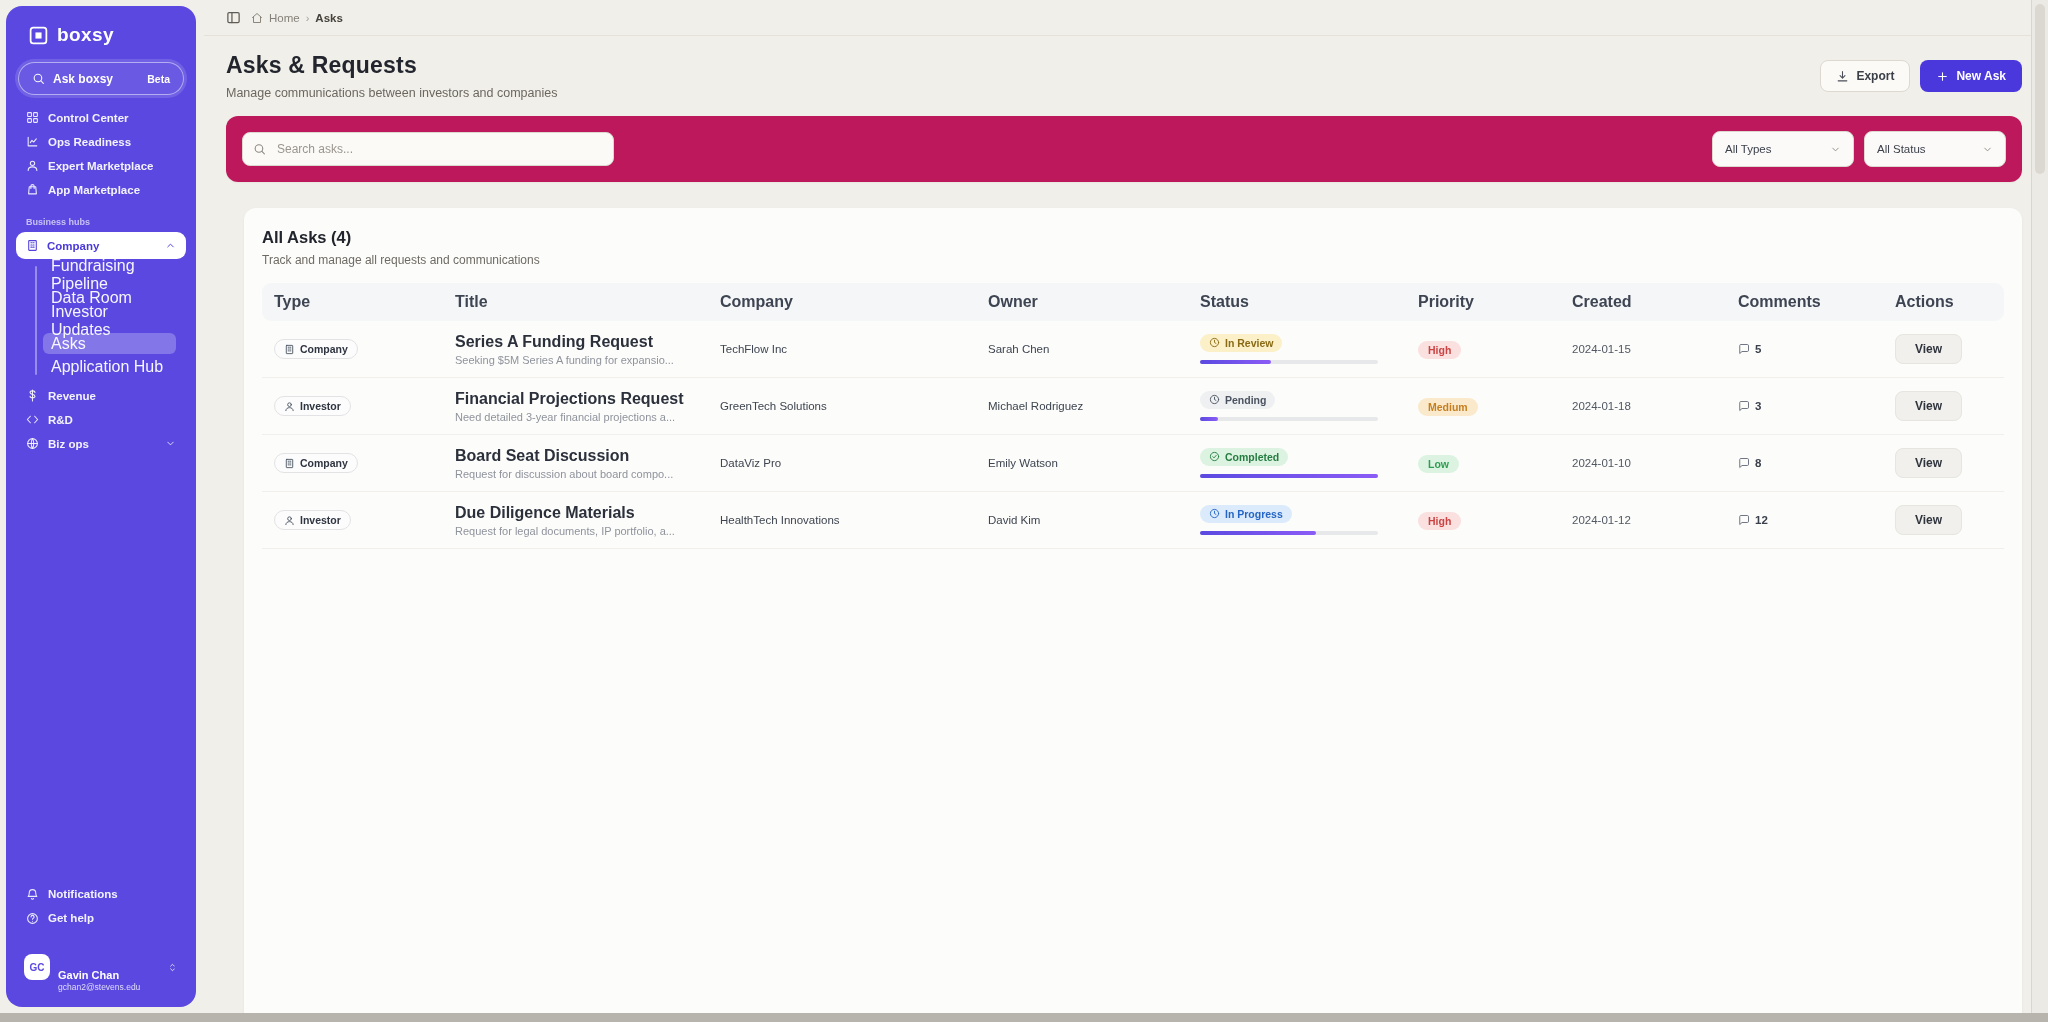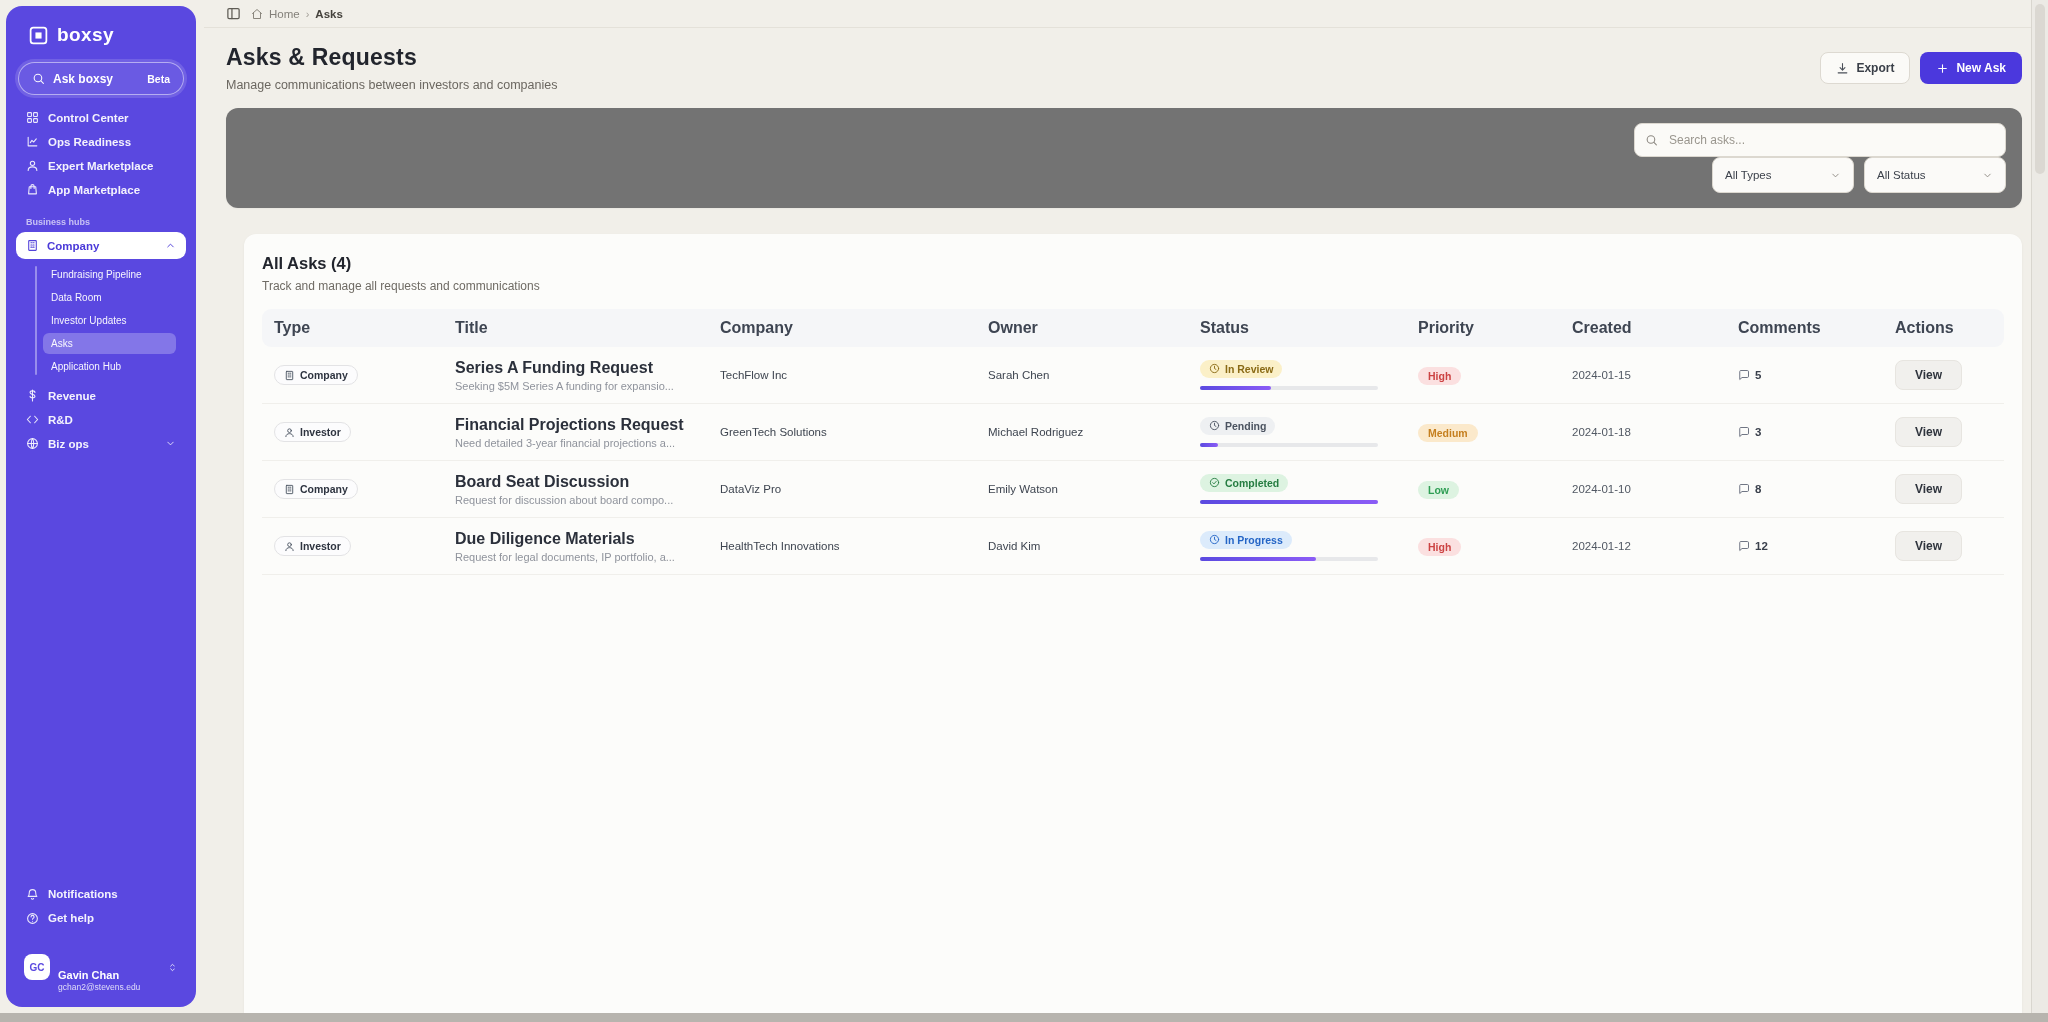--- a/index.html
+++ b/index.html
@@ -39,58 +39,57 @@
   .company-header {
     display:flex; align-items:center; gap:8px; height:27px; padding:0 10px;
     background:#ffffff; color:#4a39d8; border-radius:9px;
     font-size:11.5px; font-weight:700; cursor:pointer;
   }
   .company-header .nav-chevron { color:#4a39d8; opacity:1; }
   .sub-list { position:relative; margin-top:5px; display:flex; flex-direction:column; gap:2px; }
   .sub-list::before { content:""; position:absolute; left:19px; top:2px; bottom:2px; width:1.5px; background:rgba(255,255,255,.38); border-radius:2px; }
   .sub-item {
     display:flex; align-items:center; height:21px; margin:0 10px 0 27px; padding:0 8px;
-    font-size:10px; font-weight:500; color:rgba(255,255,255,.95); border-radius:6px; cursor:pointer;
+    font-size:16px; font-weight:500; color:rgba(255,255,255,.95); border-radius:6px; cursor:pointer;
   }
   .sub-item.active { background:rgba(255,255,255,.25); }
   .nav.mid { margin-top:7px; }
   .spacer { flex:1; }
   .user-card { display:flex; align-items:center; gap:8px; padding:6px 8px 2px; margin-top:6px; cursor:pointer; }
   .avatar {
     width:26px; height:26px; border-radius:8px; background:#fff; color:#5a48e0;
     font-size:10px; font-weight:700; display:flex; align-items:center; justify-content:center; flex:none;
   }
   .user-name { font-size:11px; font-weight:700; line-height:1.25;margin-top:27px; }
   .user-email { font-size:8.5px; color:rgba(255,255,255,.8); line-height:1.25; }
   .user-chevron { margin-left:auto; font-size:11px; opacity:.85; display:flex; }
 
   
   .main { position:absolute; left:204px; right:0; top:0; bottom:9px; display:flex; flex-direction:column; }
-  .topbar { flex:none; height:28px; display:flex; align-items:center; gap:10px; padding:0 22px; border-bottom:1px solid #e4e1d9; }
+  .topbar { flex:none; height:36px; display:flex; align-items:center; gap:10px; padding:0 22px; border-bottom:1px solid #e4e1d9; }
   .panel-toggle { font-size:15px; color:#5f5c55; display:flex; cursor:pointer; }
   .crumb { display:flex; align-items:center; gap:6px; font-size:11.5px; color:#84807a; }
   .crumb .home-ic { font-size:12px; display:flex; color:#8a867d; }
   .crumb .sep { color:#a5a19a; font-size:11px; }
   .crumb .current { color:#45423c; font-weight:600; }
 
   .page-head { display:flex; align-items:center; justify-content:space-between; padding:16px 26px 12px 22px; }
   .page-title { font-size:23px; font-weight:700; color:#22252d; letter-spacing:.2px; }
   .page-sub { font-size:12.5px; color:#6b6760; margin-top:7px; }
   .head-actions { display:flex; align-items:center; gap:10px; }
   .btn { display:flex; align-items:center; gap:7px; height:32px; border-radius:8px; font-size:12px; font-weight:600; cursor:pointer; border:none; font-family:inherit; }
   .btn-export { padding:0 15px; background:#fbfaf7; border:1px solid #ddd9d1; color:#3a3f48; }
   .btn-export .ic { font-size:13px; color:#4a4f58; display:flex; }
   .btn-new { padding:0 16px; background:#4b38dd; color:#fff; }
   .btn-new .ic { font-size:13px; display:flex; }
 
   .filter-panel {
-    margin:4px 26px 0 22px; background:#737373; border-radius:12px; padding:15px 16px;
-    display:flex; align-items:flex-end; justify-content:space-between;
+    margin:4px 26px 0 22px; background:#be185d; border-radius:12px; padding:15px 16px;
+    display:flex; align-items:center; justify-content:space-between;
     box-shadow:0 1px 2px rgba(0,0,0,.04);
-    flex-direction:column;
   }
   .search-wrap { position:relative; width:372px; }
   .search-wrap input {
     width:100%; height:34px; border:1px solid #dcd8d0; border-radius:8px; background:#fbfaf7;
     padding:0 12px 0 34px; font-size:12px; color:#3f4450; font-family:inherit; outline:none;
   }
   .search-wrap input::placeholder { color:#9a968e; }
   .search-ic { position:absolute; left:11px; top:50%; transform:translateY(-50%); font-size:13px; color:#8d8982; display:flex; }
   .selects { display:flex; gap:10px; }
   .select {

